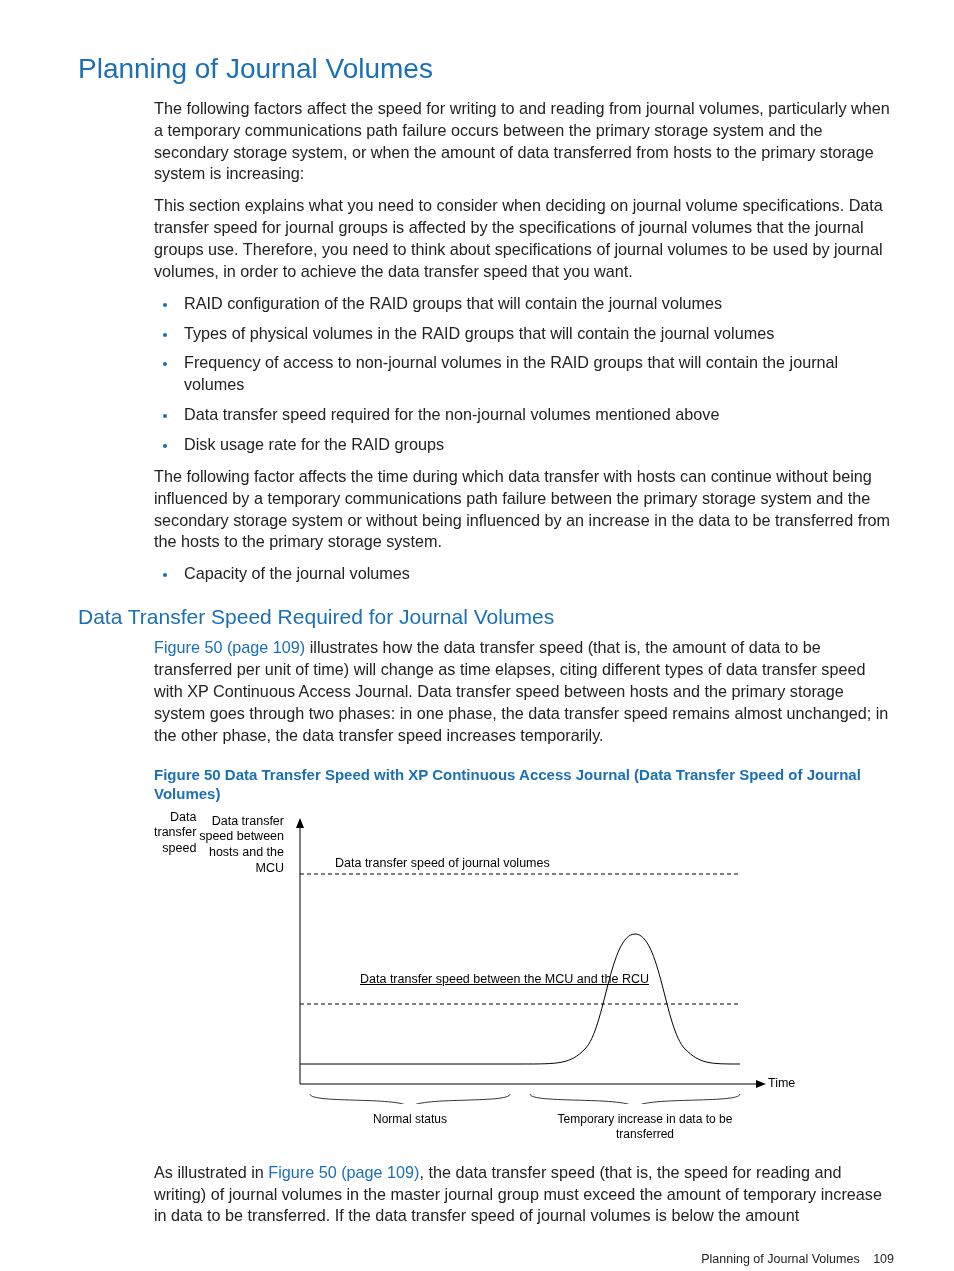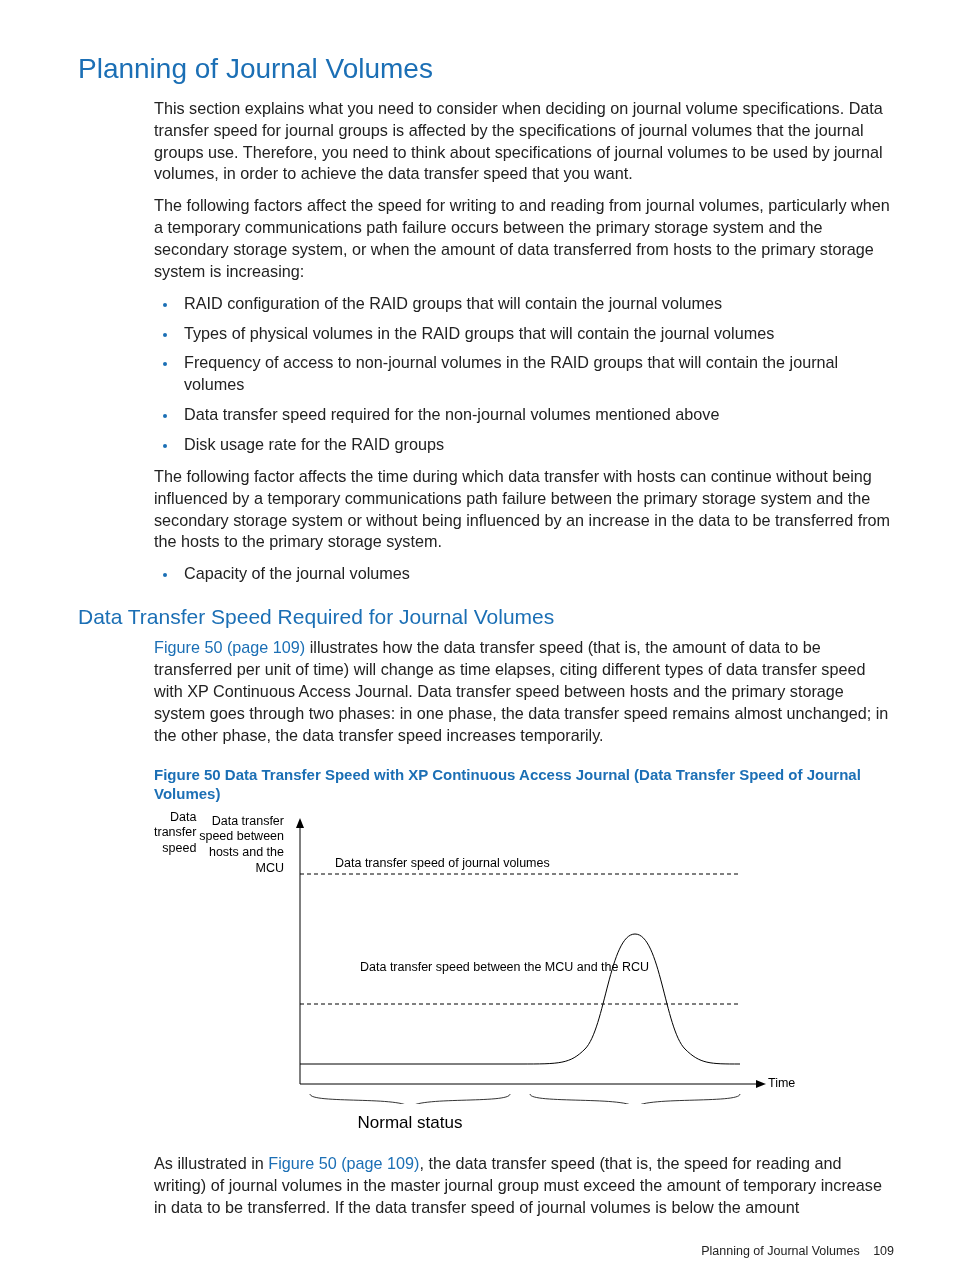--- a/index.html
+++ b/index.html
@@ -87,41 +87,41 @@
     position: absolute;
     font-size: 12.5px;
     color: #000;
     text-align: center;
     line-height: 1.25;
     white-space: nowrap;
   }
   .xaxis-labels {
     display: flex;
     margin-top: 8px;
-    font-size: 17px;
+    font-size: 12px;
   }
   .xlabel {
     text-align: center;
     line-height: 1.25;
   }
   .footer {
     text-align: right;
     font-size: 12.5px;
     margin-top: 24px;
   }
   .page-num { margin-left: 10px; text-align: right; }
 </style>
 </head>
 <body>
 
 <h1 class="section-heading">Planning of Journal Volumes</h1>
 
 <div class="body-block">
+  <p>The following factors affect the speed for writing to and reading from journal volumes, particularly when a temporary communications path failure occurs between the primary storage system and the secondary storage system, or when the amount of data transferred from hosts to the primary storage system is increasing:</p>
   <p>This section explains what you need to consider when deciding on journal volume specifications. Data transfer speed for journal groups is affected by the specifications of journal volumes that the journal groups use. Therefore, you need to think about specifications of journal volumes to be used by journal volumes, in order to achieve the data transfer speed that you want.</p>
-  <p>The following factors affect the speed for writing to and reading from journal volumes, particularly when a temporary communications path failure occurs between the primary storage system and the secondary storage system, or when the amount of data transferred from hosts to the primary storage system is increasing:</p>
   <ul>
     <li>RAID configuration of the RAID groups that will contain the journal volumes</li>
     <li>Types of physical volumes in the RAID groups that will contain the journal volumes</li>
     <li>Frequency of access to non-journal volumes in the RAID groups that will contain the journal volumes</li>
     <li>Data transfer speed required for the non-journal volumes mentioned above</li>
     <li>Disk usage rate for the RAID groups</li>
   </ul>
   <p>The following factor affects the time during which data transfer with hosts can continue without being influenced by a temporary communications path failure between the primary storage system and the secondary storage system or without being influenced by an increase in the data to be transferred from the hosts to the primary storage system.</p>
   <ul>
     <li>Capacity of the journal volumes</li>
@@ -164,26 +164,27 @@
                    L230 250
                    C270 250 280 250 295 235
                    C315 215 320 120 345 120
                    C370 120 375 215 395 235
                    C410 250 420 250 450 250" fill="none" stroke="#000" stroke-width="1"></path>
 
           <path d="M20 280 C20 290 115 282 120 294 C125 282 220 290 220 280" fill="none" stroke="#000" stroke-width="0.8"></path>
           <path d="M240 280 C240 290 340 282 345 294 C350 282 450 290 450 280" fill="none" stroke="#000" stroke-width="0.8"></path>
         </svg>
         <div class="dash-label" style="left:45px; top:42px;">Data transfer speed of journal volumes</div>
-        <div class="dash-label" style="left:70px; top:146px; text-align:center;">
+        <div class="dash-label" style="left:70px; top:158px; text-align:center;text-decoration:underline;">
           <span>Data transfer speed between the MCU and the RCU</span>
         </div>
         <div class="dash-label" style="left:478px; top:262px;">Time</div>
         <div class="xaxis-labels" style="margin-left:10px;">
           <div class="xlabel" style="width:220px;">Normal status</div>
+          <div class="xlabel" style="width:230px; margin-left:10px;">Temporary increase in data to be transferred</div>
         </div>
       </div>
     </div>
   </div>
 
   <p>
     <span>As illustrated in </span><span class="link">Figure 50 (page 109)</span><span>, the data transfer speed (that is, the speed for reading and writing) of journal volumes in the master journal group must exceed the amount of temporary increase in data to be transferred. If the data transfer speed of journal volumes is below the amount</span>
   </p>
 </div>
 

